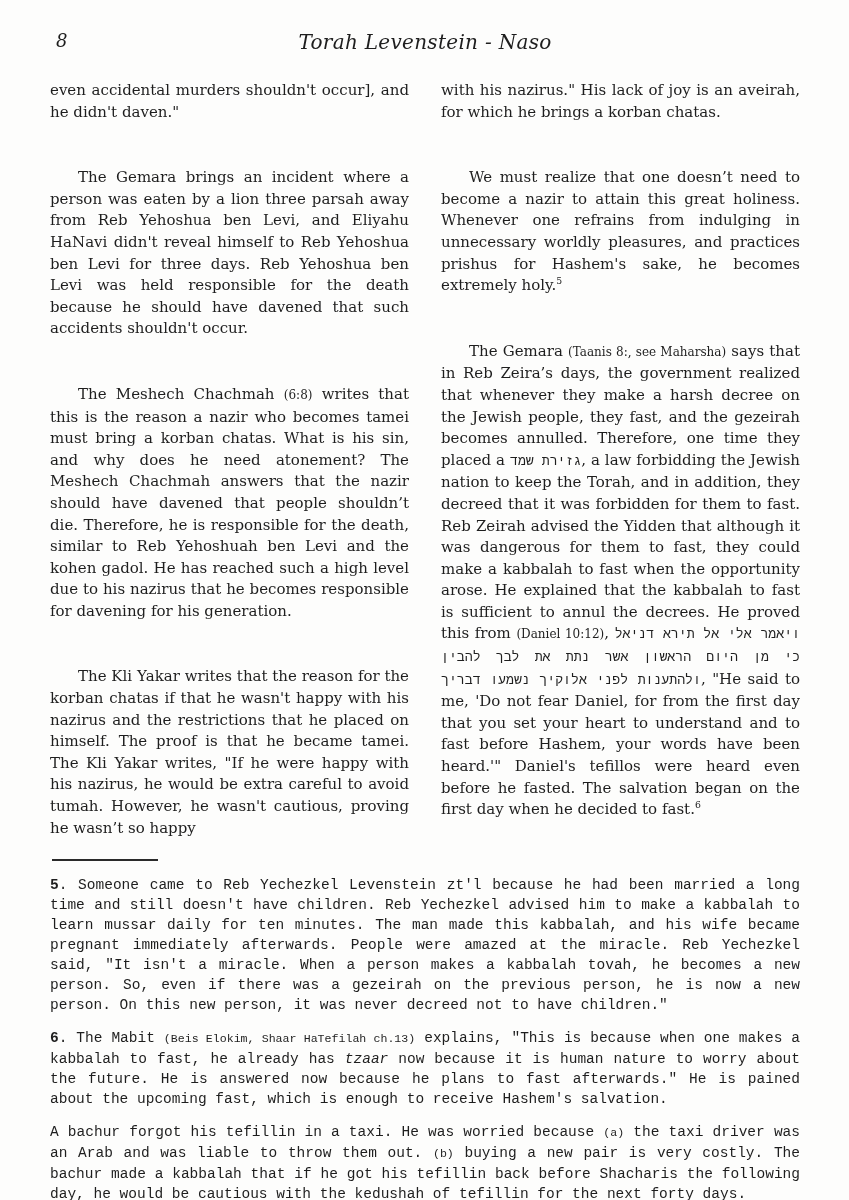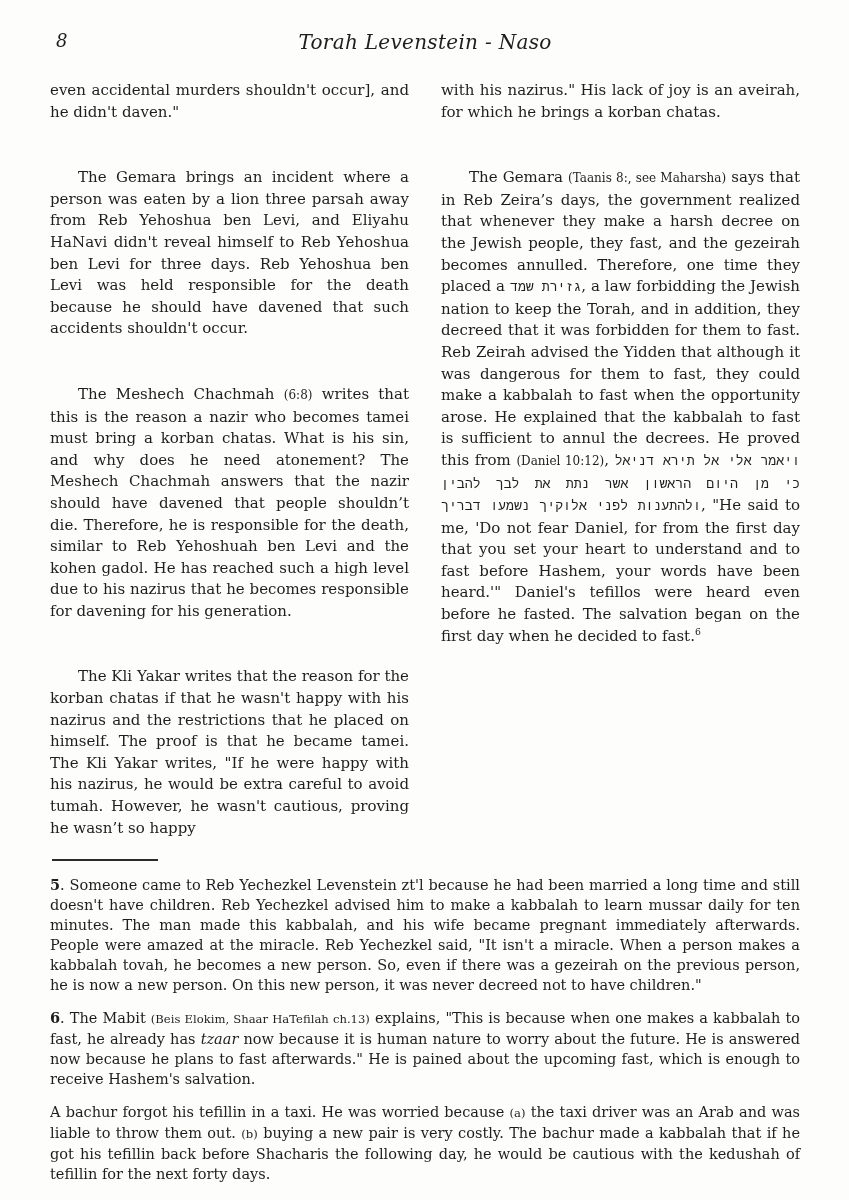--- a/index.html
+++ b/index.html
@@ -64,41 +64,42 @@
     width: 106px;
     border: none;
     border-top: 2px solid #2a2a2a;
     margin: 4px 0 14px 2px;
   }
   .footnotes {
     font-size: 14.5px;
     line-height: 20px;
     text-align: justify;
   }
-  .footnotes .para { margin-bottom: 13px; }
+  .footnotes .para { margin-bottom: 13px; font-family: Liberation Mono, monospace; }
 </style>
 </head>
 <body>
 
 <div class="page">
 
   <header class="pg-head">
     <span class="page-number">8</span>
     <h1 class="page-title">Torah Levenstein - Naso</h1>
   </header>
 
   <main class="cols">
     <section class="col">
         <p class="para"><span>even accidental murders shouldn't occur], and he didn't daven."</span></p>
         <p class="para indent"><span>The Gemara brings an incident where a person was eaten by a lion three parsah away from Reb Yehoshua ben Levi, and Eliyahu HaNavi didn't reveal himself to Reb Yehoshua ben Levi for three days. Reb Yehoshua ben Levi was held responsible for the death because he should have davened that such accidents shouldn't occur.</span></p>
         <p class="para indent"><span>The Meshech Chachmah </span><span class="s-small">(6:8)</span><span> writes that this is the reason a nazir who becomes tamei must bring a korban chatas. What is his sin, and why does he need atonement? The Meshech Chachmah answers that the nazir should have davened that people shouldn’t die. Therefore, he is responsible for the death, similar to Reb Yehoshuah ben Levi and the kohen gadol. He has reached such a high level due to his nazirus that he becomes responsible for davening for his generation.</span></p>
         <p class="para indent"><span>The Kli Yakar writes that the reason for the korban chatas if that he wasn't happy with his nazirus and the restrictions that he placed on himself. The proof is that he became tamei. The Kli Yakar writes, "If he were happy with his nazirus, he would be extra careful to avoid tumah. However, he wasn't cautious, proving he wasn’t so happy</span></p>
       </section>
     <section class="col">
         <p class="para"><span>with his nazirus." His lack of joy is an aveirah, for which he brings a korban chatas.</span></p>
+        <p class="para indent"><span>We must realize that one doesn’t need to become a nazir to attain this great holiness. Whenever one refrains from indulging in unnecessary worldly pleasures, and practices prishus for Hashem's sake, he becomes extremely holy.</span><span class="s-sup">5</span></p>
         <p class="para indent"><span>The Gemara </span><span class="s-small">(Taanis 8:, see Maharsha)</span><span> says that in Reb Zeira’s days, the government realized that whenever they make a harsh decree on the Jewish people, they fast, and the gezeirah becomes annulled. Therefore, one time they placed a </span><span class="s-hebrew" dir="rtl">גזירת שמד</span><span>, a law forbidding the Jewish nation to keep the Torah, and in addition, they decreed that it was forbidden for them to fast. Reb Zeirah advised the Yidden that although it was dangerous for them to fast, they could make a kabbalah to fast when the opportunity arose. He explained that the kabbalah to fast is sufficient to annul the decrees. He proved this from </span><span class="s-small">(Daniel 10:12)</span><span>, </span><span class="s-hebrew" dir="rtl">ויאמר אלי אל תירא דניאל כי מן היום הראשון אשר נתת את לבך להבין ולהתענות לפני אלוקיך נשמעו דבריך</span><span>, "He said to me, 'Do not fear Daniel, for from the first day that you set your heart to understand and to fast before Hashem, your words have been heard.'" Daniel's tefillos were heard even before he fasted. The salvation began on the first day when he decided to fast.</span><span class="s-sup">6</span></p>
       </section>
   </main>
 
   <hr class="footnote-divider">
 
   <section class="footnotes">
       <p class="para"><span class="s-bold">5</span><span>. Someone came to Reb Yechezkel Levenstein zt'l because he had been married a long time and still doesn't have children. Reb Yechezkel advised him to make a kabbalah to learn mussar daily for ten minutes. The man made this kabbalah, and his wife became pregnant immediately afterwards. People were amazed at the miracle. Reb Yechezkel said, "It isn't a miracle. When a person makes a kabbalah tovah, he becomes a new person. So, even if there was a gezeirah on the previous person, he is now a new person. On this new person, it was never decreed not to have children."</span></p>
       <p class="para"><span class="s-bold">6</span><span>. The Mabit </span><span class="s-small">(Beis Elokim, Shaar HaTefilah ch.13)</span><span> explains, "This is because when one makes a kabbalah to fast, he already has </span><span class="s-italic">tzaar</span><span> now because it is human nature to worry about the future. He is answered now because he plans to fast afterwards." He is pained about the upcoming fast, which is enough to receive Hashem's salvation.</span></p>
       <p class="para"><span>A bachur forgot his tefillin in a taxi. He was worried because </span><span class="s-small">(a)</span><span> the taxi driver was an Arab and was liable to throw them out. </span><span class="s-small">(b)</span><span> buying a new pair is very costly. The bachur made a kabbalah that if he got his tefillin back before Shacharis the following day, he would be cautious with the kedushah of tefillin for the next forty days.</span></p>

